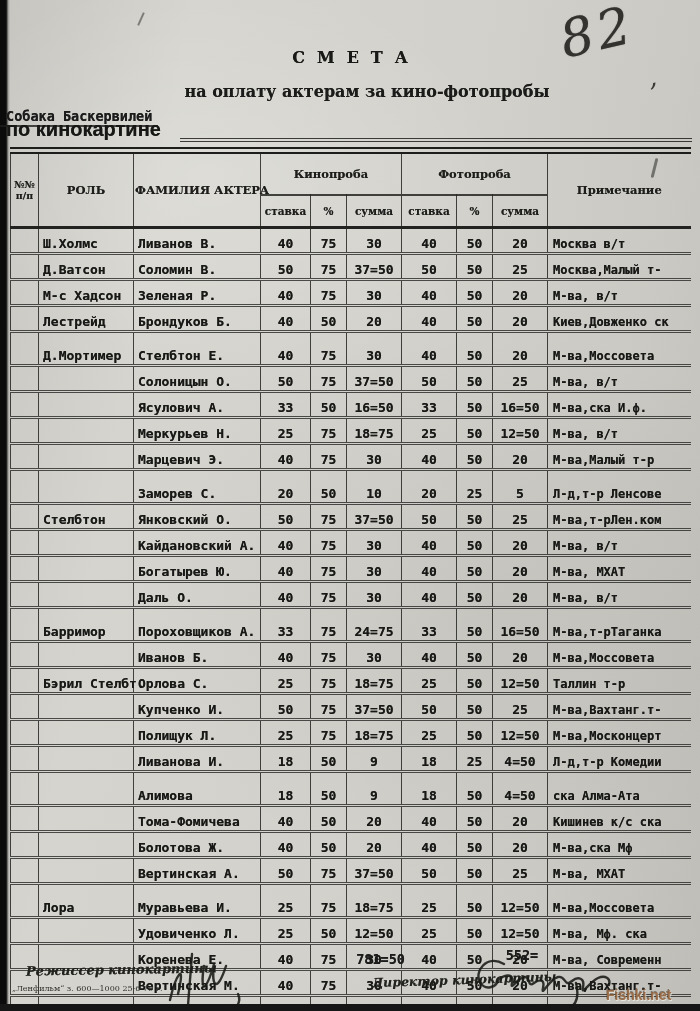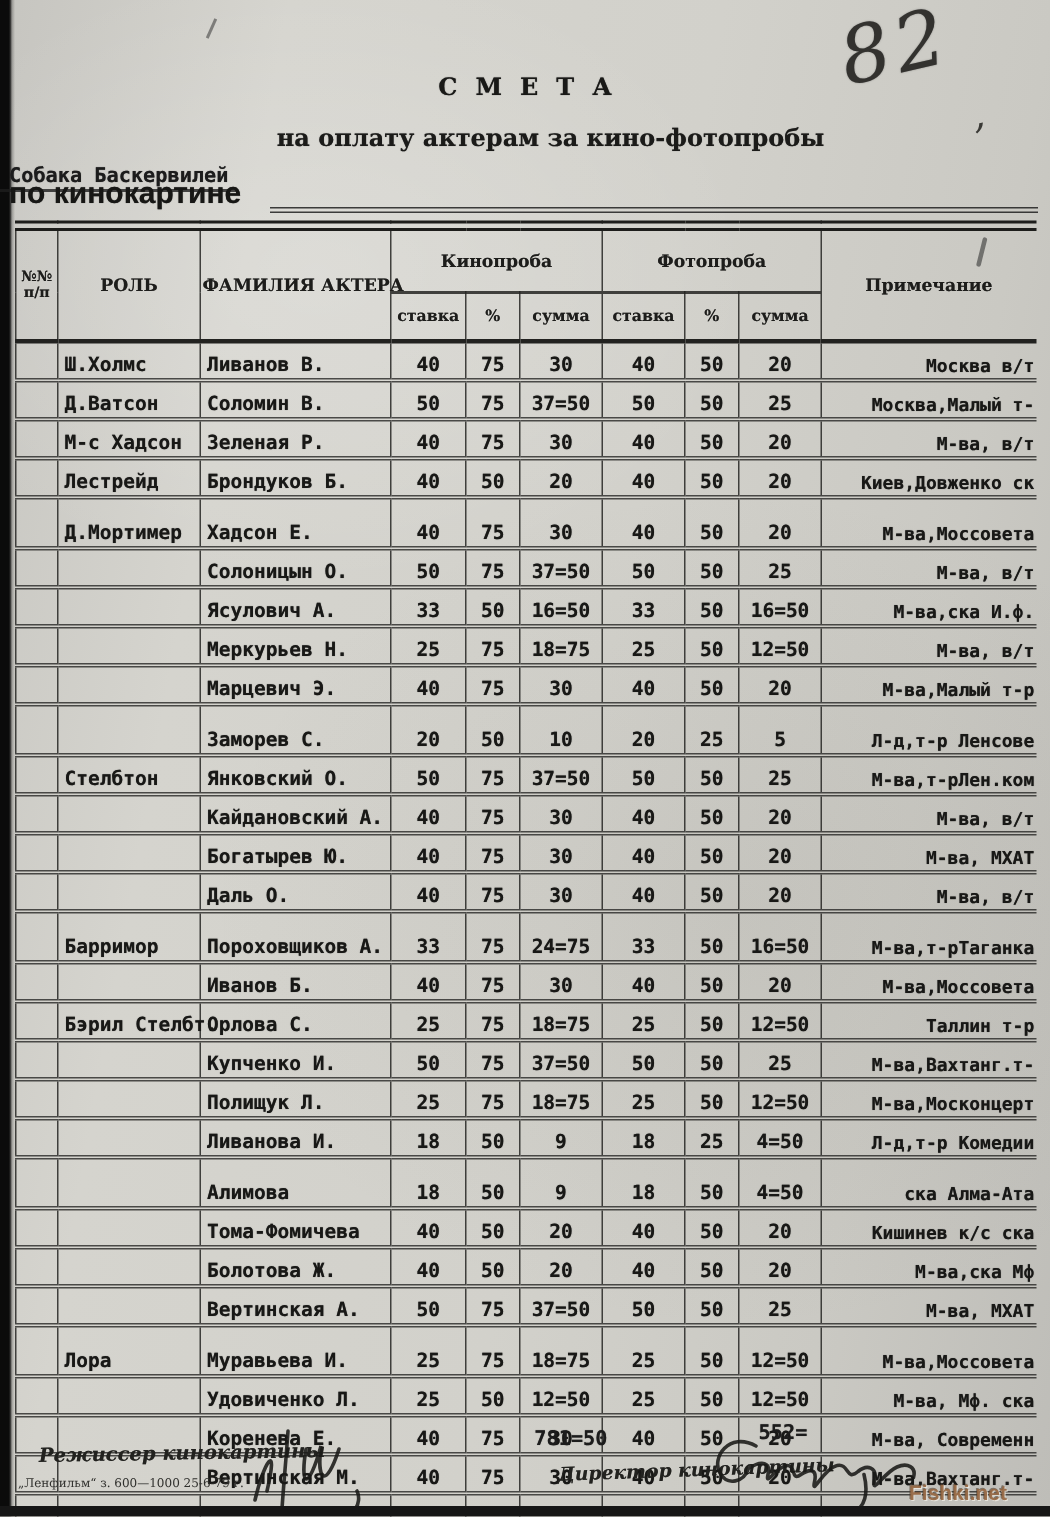--- a/index.html
+++ b/index.html
@@ -38,21 +38,21 @@
   thead tr.r1 th{height:38px;font-size:11.5px;vertical-align:middle;}
   thead tr.r2 th{height:28px;font-size:10.5px;vertical-align:middle;}
   thead th.group{border-bottom:2px solid rgba(36,36,34,.85);}
   thead th.hb{border-bottom:3px solid #222220;}
   th .two{display:block;font-size:9.5px;line-height:11px;}
   tbody td{height:22px;font-size:13px;font-weight:bold;color:#181816;vertical-align:bottom;
     border-bottom:3px double rgba(38,38,36,.8);padding:0 1px 1px;text-shadow:0 0 .5px rgba(25,25,25,.75);}
   tbody tr.gap td{padding-top:8px;}
   td.kr,td.kp,td.ks,td.fr,td.fp,td.fs{text-align:center;}
   td.role,td.actor{text-align:left;padding-left:4px;}
-  td.note{text-align:right;font-size:12px;padding-left:5px;}
+  td.note{text-align:left;font-size:12px;padding-left:5px;}
   td.num{text-align:center;}
 
   
   .total-kino{position:absolute;left:345px;top:951px;width:60px;text-align:right;font-weight:bold;font-size:13.5px;text-shadow:0 0 .5px rgba(25,25,25,.7);}
   .total-foto{position:absolute;left:492px;top:947px;width:60px;text-align:center;font-weight:bold;font-size:13.5px;text-shadow:0 0 .5px rgba(25,25,25,.7);}
   .sig-label{position:absolute;font-family:"DejaVu Serif",serif;font-style:italic;font-weight:bold;color:#22221f;text-shadow:0 0 .4px rgba(25,25,25,.55);}
   .lbl-director{left:26px;top:962px;font-size:13px;transform:rotate(-1deg);}
   .lbl-producer{left:372px;top:972px;font-size:12.5px;transform:rotate(-2deg);}
   .sig{position:absolute;}
   .sig path{fill:none;stroke:#1a1a18;stroke-width:2.4;stroke-linecap:round;opacity:.88;}
@@ -162,21 +162,21 @@
           <td class="kp">50</td>
           <td class="ks">20</td>
           <td class="fr">40</td>
           <td class="fp">50</td>
           <td class="fs">20</td>
           <td class="note">Киев,Довженко ск</td>
         </tr>
         <tr class="gap">
           <td class="num">&nbsp;</td>
           <td class="role">Д.Мортимер</td>
-          <td class="actor">Хадсон Е.</td>
+          <td class="actor">Стелбтон Е.</td>
           <td class="kr">40</td>
           <td class="kp">75</td>
           <td class="ks">30</td>
           <td class="fr">40</td>
           <td class="fp">50</td>
           <td class="fs">20</td>
           <td class="note">М-ва,Моссовета</td>
         </tr>
         <tr>
           <td class="num">&nbsp;</td>

